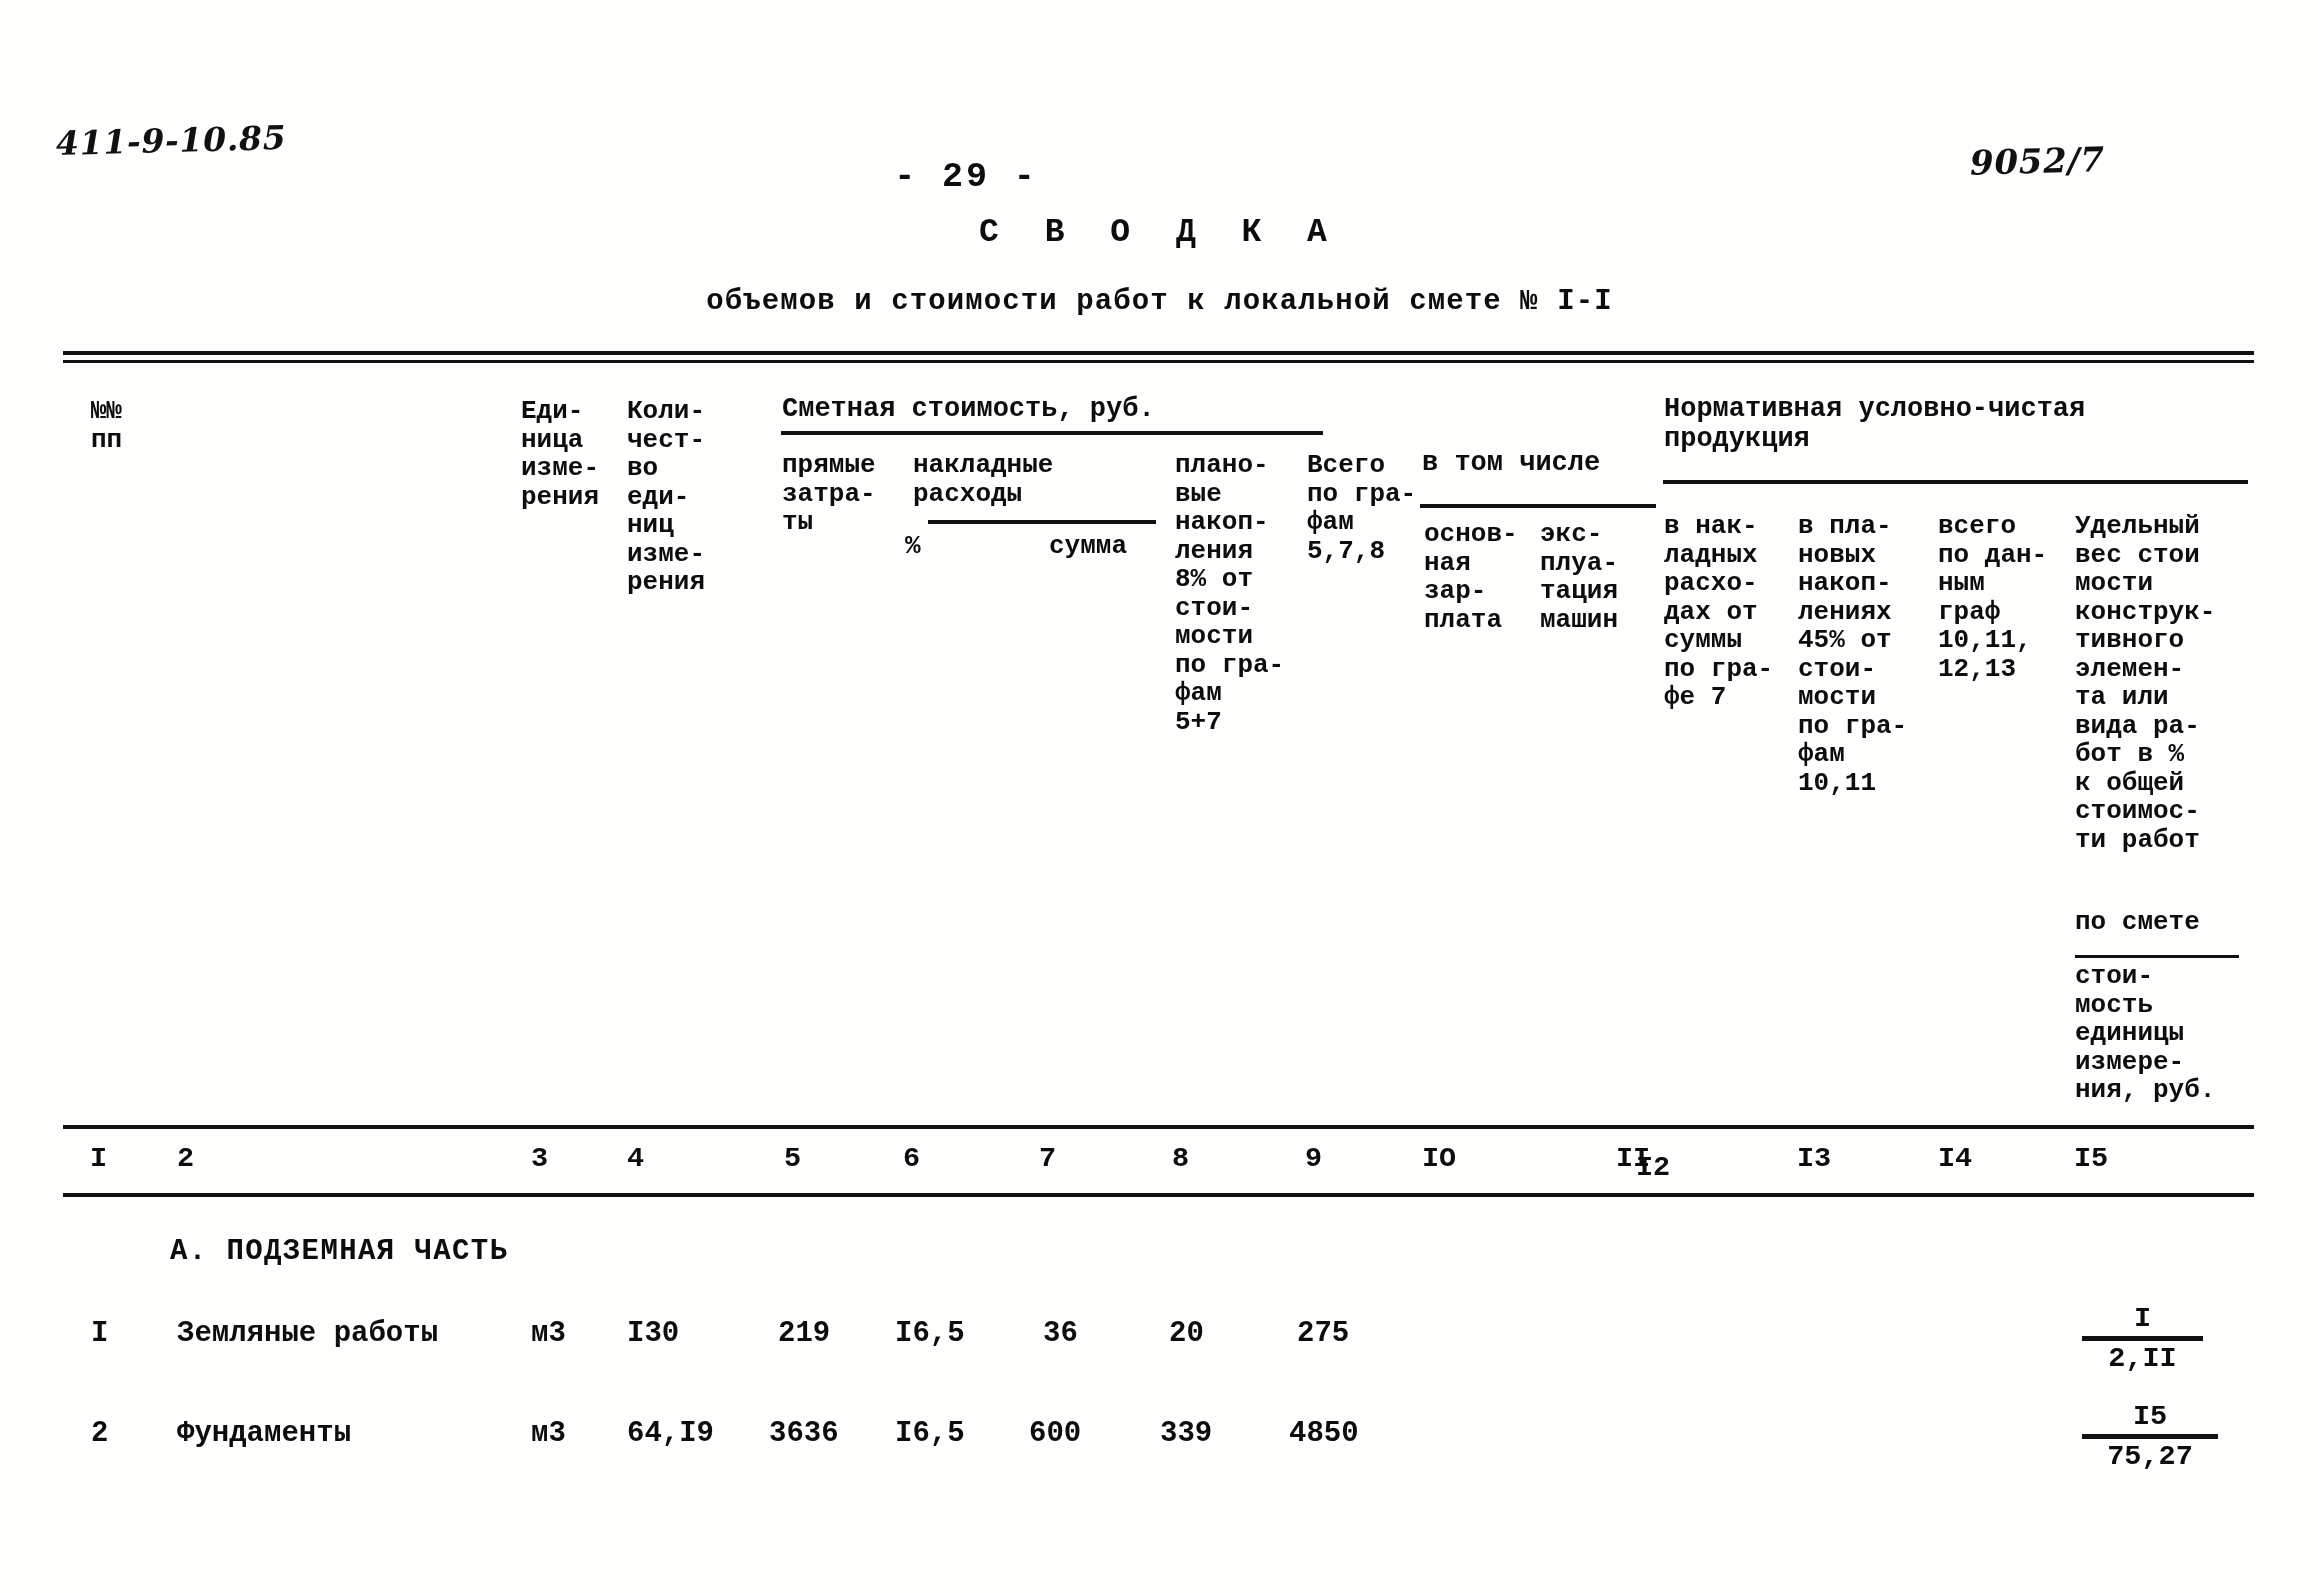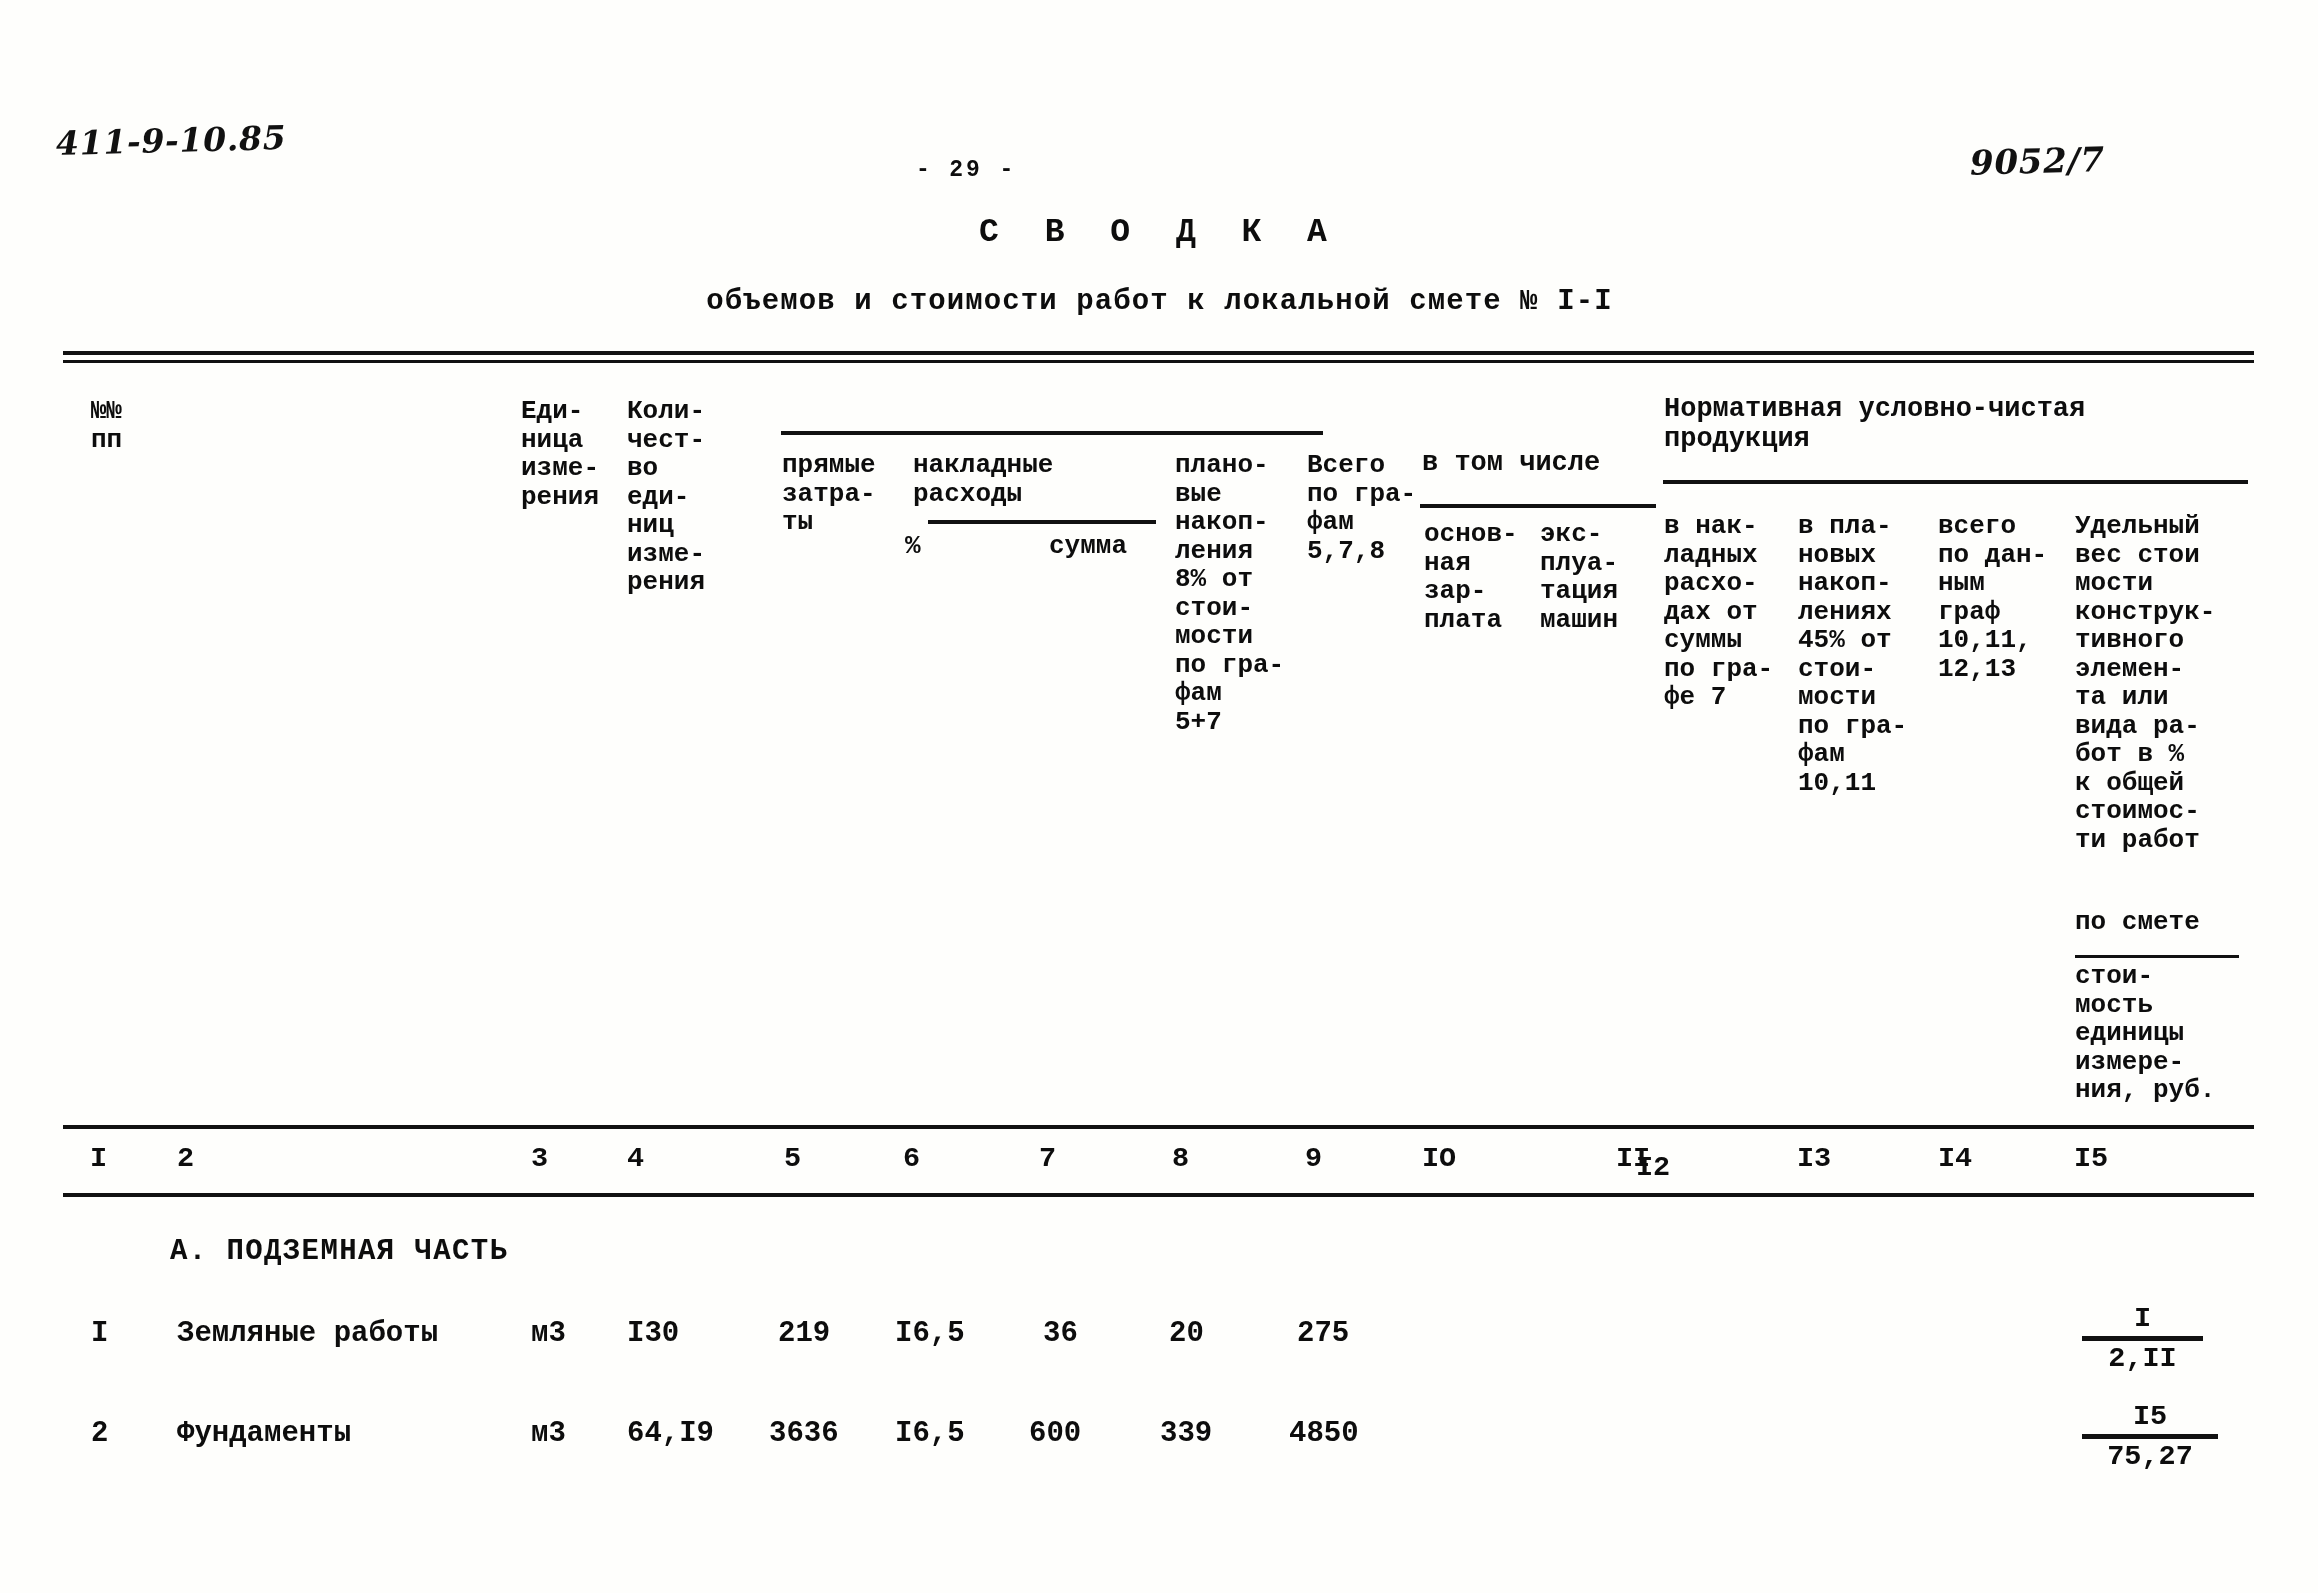--- a/index.html
+++ b/index.html
@@ -24,21 +24,21 @@
     color:#111;
     letter-spacing:0.7px;
     transform:rotate(-1.5deg);
   }
   #hw-left  { left:56px;  top:121px; font-size:33px; }
   #hw-right { left:1970px;top:141px; font-size:34px; }
 
   
   .pageno {
     position:absolute; top:157px; left:0; width:1932px;
-    text-align:center; font-size:23px; font-weight:bold;
+    text-align:center; font-size:35px; font-weight:bold;
     letter-spacing:2.9px;
   }
   .doc-title {
     position:absolute; top:214px; left:0; width:2319px;
     text-align:center; font-size:33px; font-weight:bold;
     letter-spacing:13px;
   }
   .doc-subtitle {
     position:absolute; top:285px; left:0; width:2319px;
     text-align:center; font-size:29px; font-weight:bold;
@@ -110,20 +110,21 @@
 рения</div>
 
   <div class="hdr" style="left:627px; top:397px; width:128px;">Коли-
 чест-
 во
 еди-
 ниц
 изме-
 рения</div>
 
+  <div class="grp-label" style="left:782px; top:394px; width:642px;">Сметная стоимость, руб.</div>
   <div class="grp-rule" style="left:781px; top:431px; width:542px;"></div>
 
   <div class="hdr" style="left:782px; top:451px; width:121px;">прямые
 затра-
 ты</div>
 
   <div class="hdr" style="left:913px; top:451px; width:236px;">накладные
 расходы</div>
   <div class="grp-rule" style="left:928px; top:520px; width:228px;"></div>
   <div class="hdr" style="left:905px; top:532px;">%</div>

